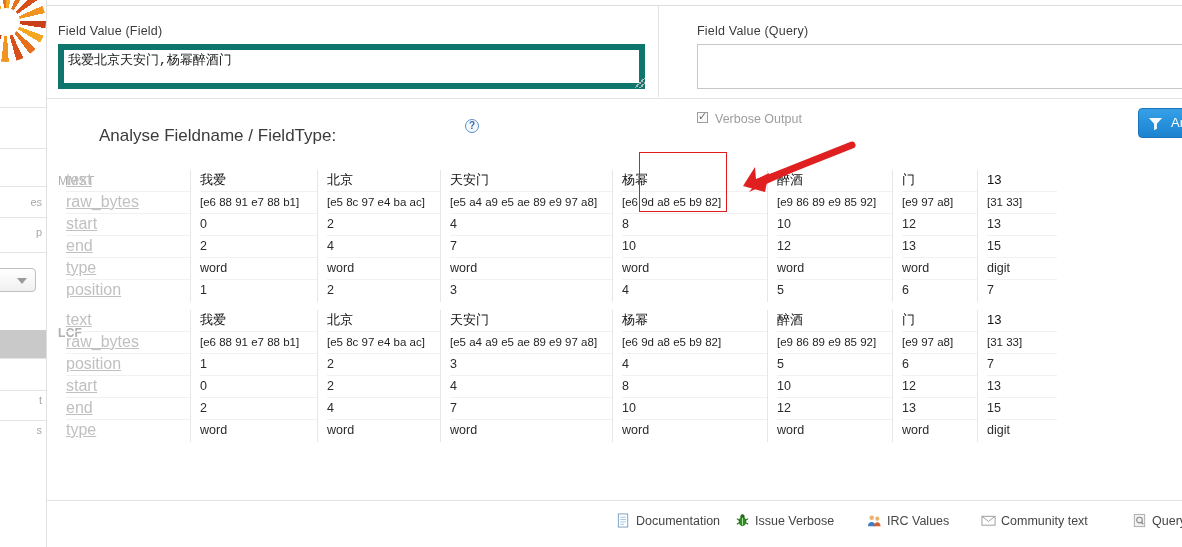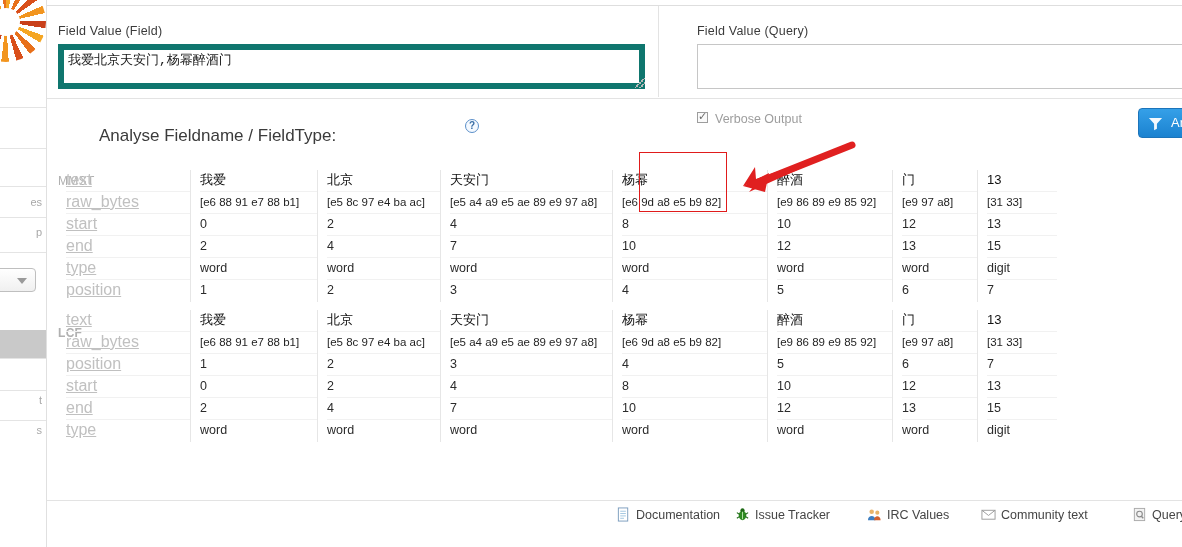--- a/index.html
+++ b/index.html
@@ -174,21 +174,21 @@
     border: 1.5px solid #e01b1b; background: transparent; pointer-events: none;
   }
   #ann-arrow { position: absolute; left: 660px; top: 140px; width: 150px; height: 80px; pointer-events: none; }
 
   
   #footer {
     position: absolute; left: 0; top: 500px; width: 1136px; height: 47px;
     border-top: 1px solid #e3e3e3;
   }
   .foot-item {
-    position: absolute; top: 4px; height: 20px; line-height: 20px;
+    position: absolute; top: 10px; height: 20px; line-height: 20px;
     font-size: 12.5px; color: #454545; white-space: nowrap; padding-left: 20px;
   }
   .foot-ico { position: absolute; left: 0; top: 2px; width: 15px; height: 15px; }
 </style>
 </head>
 <body>
 
 <div id="app">
 
   <div id="sidebar">
@@ -400,21 +400,21 @@
               <rect x="4.5" y="4" width="6" height="1" fill="#9ec4e0"></rect>
               <rect x="4.5" y="6.5" width="6" height="1" fill="#9ec4e0"></rect>
               <rect x="4.5" y="9" width="6" height="1" fill="#9ec4e0"></rect>
               <rect x="4.5" y="11.5" width="4" height="1" fill="#9ec4e0"></rect>
             </svg></span><span>Documentation</span></div>
         <div class="foot-item" style="left: 688px;"><span class="foot-ico"><svg viewBox="0 0 16 16">
               <ellipse cx="8" cy="9" rx="4" ry="5" fill="#2e8b22"></ellipse>
               <circle cx="8" cy="3.5" r="2.2" fill="#1f6b16"></circle>
               <path d="M2 6 L5 8 M2 12 L5 10 M14 6 L11 8 M14 12 L11 10" stroke="#1f6b16" stroke-width="1.2" fill="none"></path>
               <path d="M8 5 L8 13" stroke="#c8f0bd" stroke-width="0.9"></path>
-            </svg></span><span>Issue Tracker</span></div>
+            </svg></span><span>Issue Verbose</span></div>
         <div class="foot-item" style="left: 820px;"><span class="foot-ico"><svg viewBox="0 0 16 16">
               <circle cx="5" cy="5" r="2.4" fill="#e8b36a"></circle>
               <path d="M1 14 c0-3 2-4.5 4-4.5 s4 1.5 4 4.5z" fill="#3f7fc1"></path>
               <circle cx="11" cy="6" r="2.2" fill="#e8b36a"></circle>
               <path d="M7.5 14 c0-2.8 1.8-4.2 3.5-4.2 s3.5 1.4 3.5 4.2z" fill="#d2602f"></path>
             </svg></span><span>IRC Values</span></div>
         <div class="foot-item" style="left: 934px;"><span class="foot-ico"><svg viewBox="0 0 16 16">
               <rect x="1" y="3.5" width="14" height="9.5" fill="#ffffff" stroke="#9a9a9a"></rect>
               <path d="M1 3.5 L8 9 L15 3.5" fill="none" stroke="#9a9a9a"></path>
             </svg></span><span>Community text</span></div>

